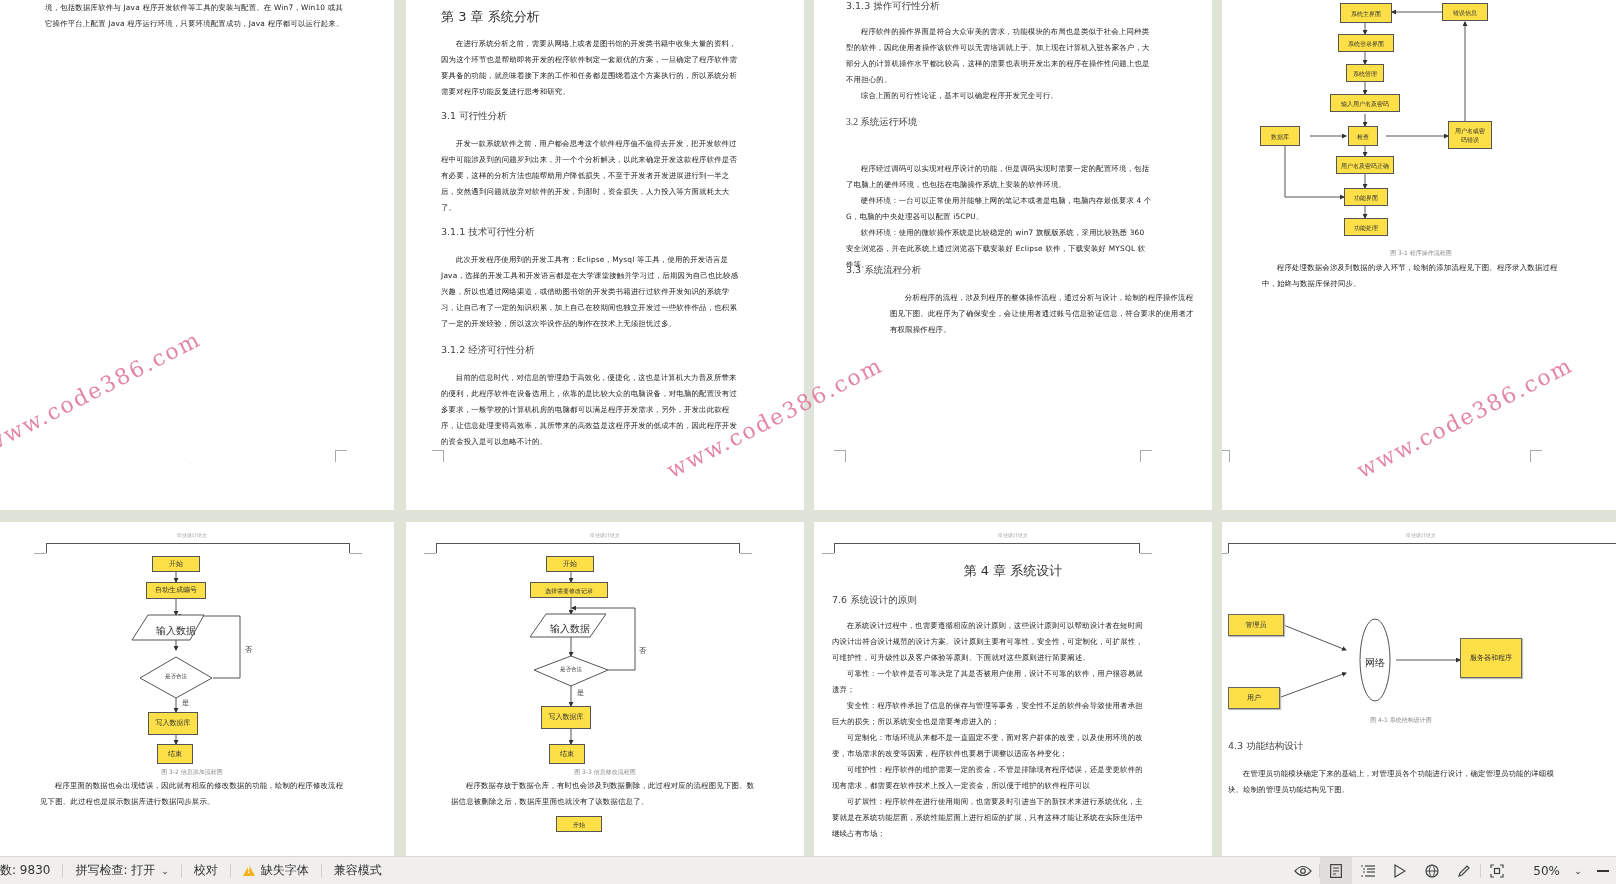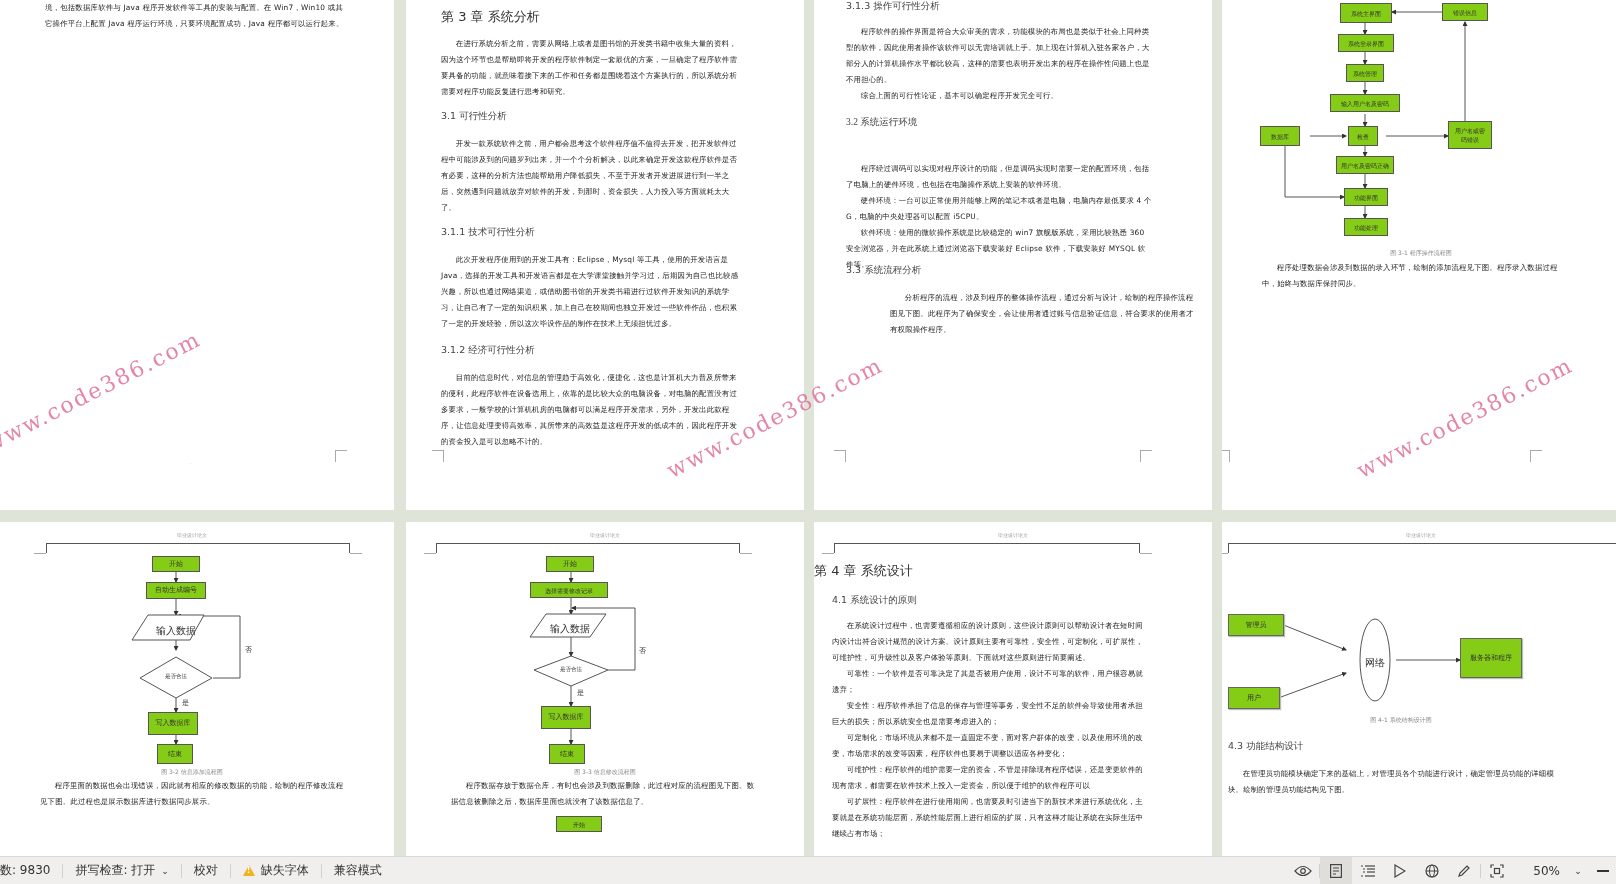--- a/index.html
+++ b/index.html
@@ -19,21 +19,21 @@
   .txt p.noindent { text-indent: 0; }
   .h-chap { position: absolute; font-size: 13px; color: #333; }
   .h-sec { position: absolute; font-size: 9.5px; color: #444; }
   .caption { position: absolute; font-size: 6px; color: #888; text-align: center; width: 100%; }
   .hdr-title { position: absolute; font-size: 5px; color: #999; text-align: center; width: 100%; }
   .hdr-line { position: absolute; border-top: 1px solid #555; height: 10px; border-left: 1px solid #555; border-right: 1px solid #555; }
   .hdr-tick { position: absolute; border-top: 1px solid #aaa; width: 12px; }
   .corner { position: absolute; width: 12px; height: 12px; border-color: #aaa; border-style: solid; border-width: 0; }
   .pgnum { position: absolute; font-size: 5px; color: #aaa; }
 
-  .box { position: absolute; border: 1px solid #555; background: #84cc16; font-size: 6px; color: #333; display: flex; align-items: center; justify-content: center; text-align: center; line-height: 9px; }
+  .box { position: absolute; border: 1px solid #555; background: #fde047; font-size: 6px; color: #333; display: flex; align-items: center; justify-content: center; text-align: center; line-height: 9px; }
   .box.big { font-size: 7px; }
   .box.shadow { box-shadow: 1px 1px 1px #bbb; border-color: #666; }
   svg.lines { position: absolute; left: 0; top: 0; overflow: visible; pointer-events: none; }
   .shape-label { position: absolute; font-size: 10px; color: #333; text-align: center; }
   .side-label { position: absolute; font-size: 7px; color: #333; }
 
   .watermark { position: absolute; color: #e0709a; font-family: "DejaVu Serif", serif; font-size: 22px; letter-spacing: 2px; transform: rotate(-27deg); transform-origin: left bottom; white-space: nowrap; opacity: 0.85; }
 
   .statusbar { position: absolute; left: 0; top: 856px; width: 1616px; height: 28px; background: #f0efee; border-top: 1px solid #d8d8d8; display: flex; align-items: center; font-size: 12px; color: #333; }
   .sb-item { display: flex; align-items: center; padding: 0 12px; height: 100%; white-space: nowrap; }
@@ -211,22 +211,22 @@
       <p>程序数据存放于数据仓库，有时也会涉及到数据删除，此过程对应的流程图见下图。数据信息被删除之后，数据库里面也就没有了该数据信息了。</p>
     </div>
     <div class="box" style="left:150px; top:294px; width:46px; height:16px;">开始</div>
   </div>
 
   <div class="page row2 c3">
     <div class="hdr-title" style="top:10px;">毕业设计论文</div>
     <div class="hdr-line" style="left:20px; top:21px; width:306px;"></div>
     <div class="hdr-tick" style="left:8px; top:31px;"></div>
     <div class="hdr-tick" style="left:326px; top:31px;"></div>
-    <div class="h-chap" style="left:0; width:398px; text-align:left; top:40px;">第 4 章  系统设计</div>
-    <div class="h-sec" style="left:18px; top:72px;">4.1  系统设计的原则</div>
+    <div class="h-chap" style="left:0; width:398px; text-align:center; top:40px;">第 4 章  系统设计</div>
+    <div class="h-sec" style="left:18px; top:72px;">7.6  系统设计的原则</div>
     <div class="txt" style="left:18px; top:96px; width:318px;">
       <p>在系统设计过程中，也需要遵循相应的设计原则，这些设计原则可以帮助设计者在短时间内设计出符合设计规范的设计方案。设计原则主要有可靠性，安全性，可定制化，可扩展性，可维护性，可升级性以及客户体验等原则。下面就对这些原则进行简要阐述。</p>
       <p>可靠性：一个软件是否可靠决定了其是否被用户使用，设计不可靠的软件，用户很容易就遗弃；</p>
       <p>安全性：程序软件承担了信息的保存与管理等事务，安全性不足的软件会导致使用者承担巨大的损失；所以系统安全也是需要考虑进入的；</p>
       <p>可定制化：市场环境从来都不是一直固定不变，面对客户群体的改变，以及使用环境的改变，市场需求的改变等因素，程序软件也要易于调整以适应各种变化；</p>
       <p>可维护性：程序软件的维护需要一定的资金，不管是排除现有程序错误，还是变更软件的现有需求，都需要在软件技术上投入一定资金，所以便于维护的软件程序可以</p>
       <p>可扩展性：程序软件在进行使用期间，也需要及时引进当下的新技术来进行系统优化，主要就是在系统功能层面，系统性能层面上进行相应的扩展，只有这样才能让系统在实际生活中继续占有市场；</p>
     </div>
   </div>
 

